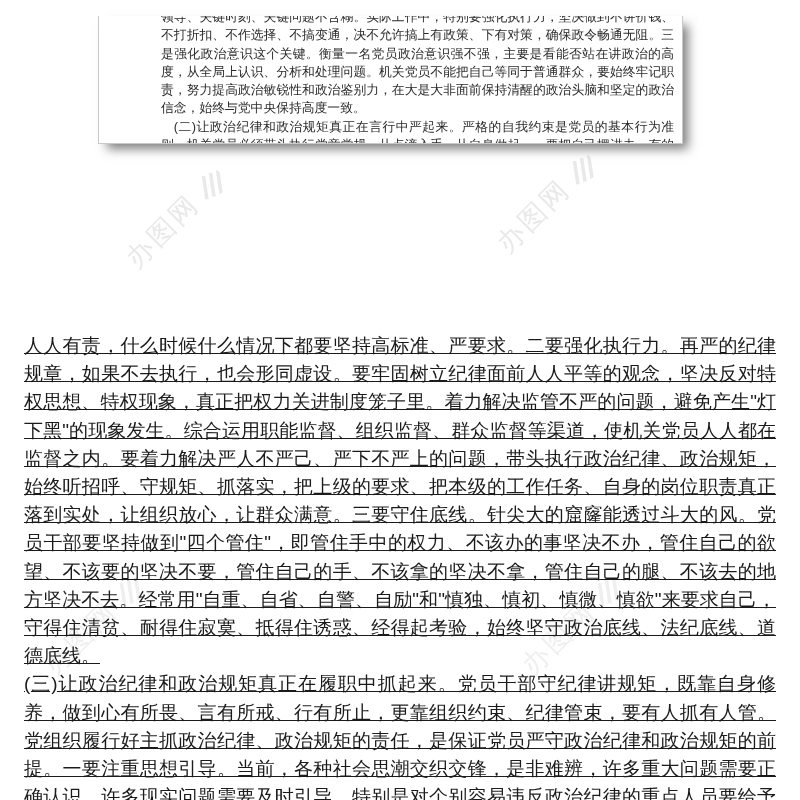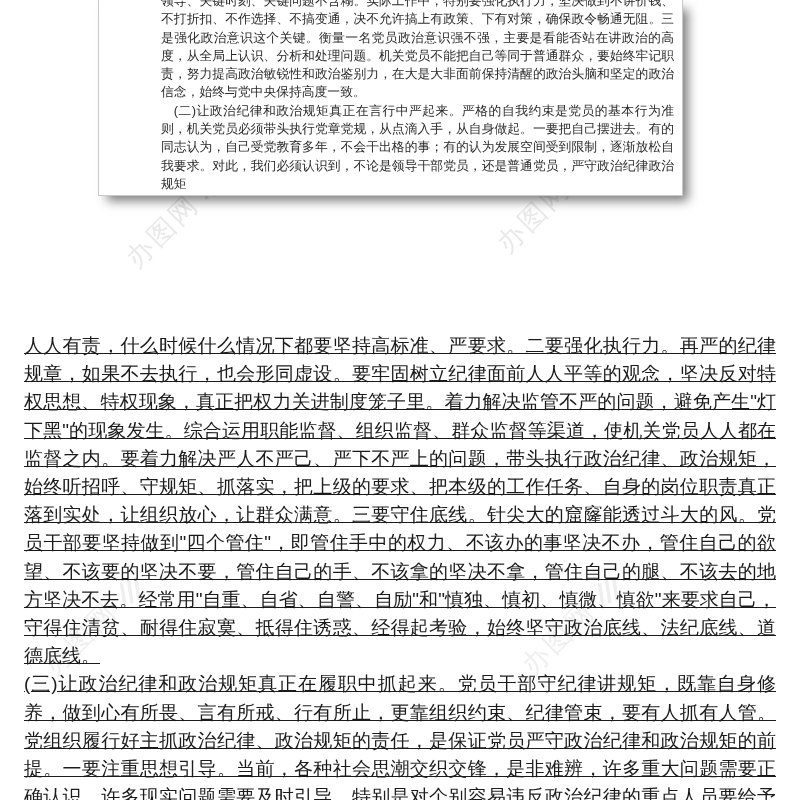--- a/index.html
+++ b/index.html
@@ -30,23 +30,23 @@
     z-index: 1;
     user-select: none;
   }
   .wm-faint { color: #efefef; }
   .wm svg { display: block; }
 
   
   .page {
     position: absolute;
     left: 98px;
-    top: 0;
+    top: 16px;
     width: 585px;
-    height: 196px;
+    height: 128px;
     background: #ffffff;
     border: 1px solid #c9c9c9;
     border-top: none;
     box-shadow: 7px 7px 10px -2px rgba(0,0,0,0.5);
     overflow: hidden;
     z-index: 2;
     box-sizing: border-box;
   }
   .page-text {
     margin-top: -8px;

